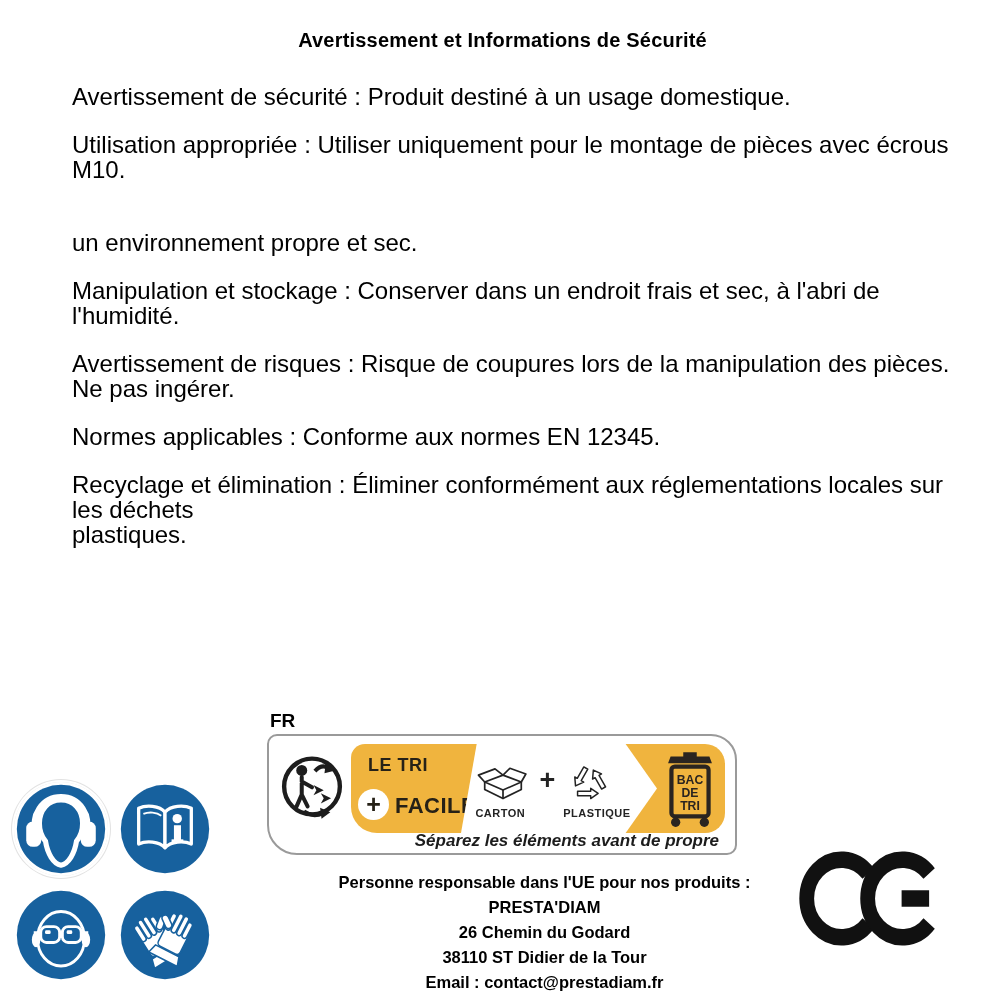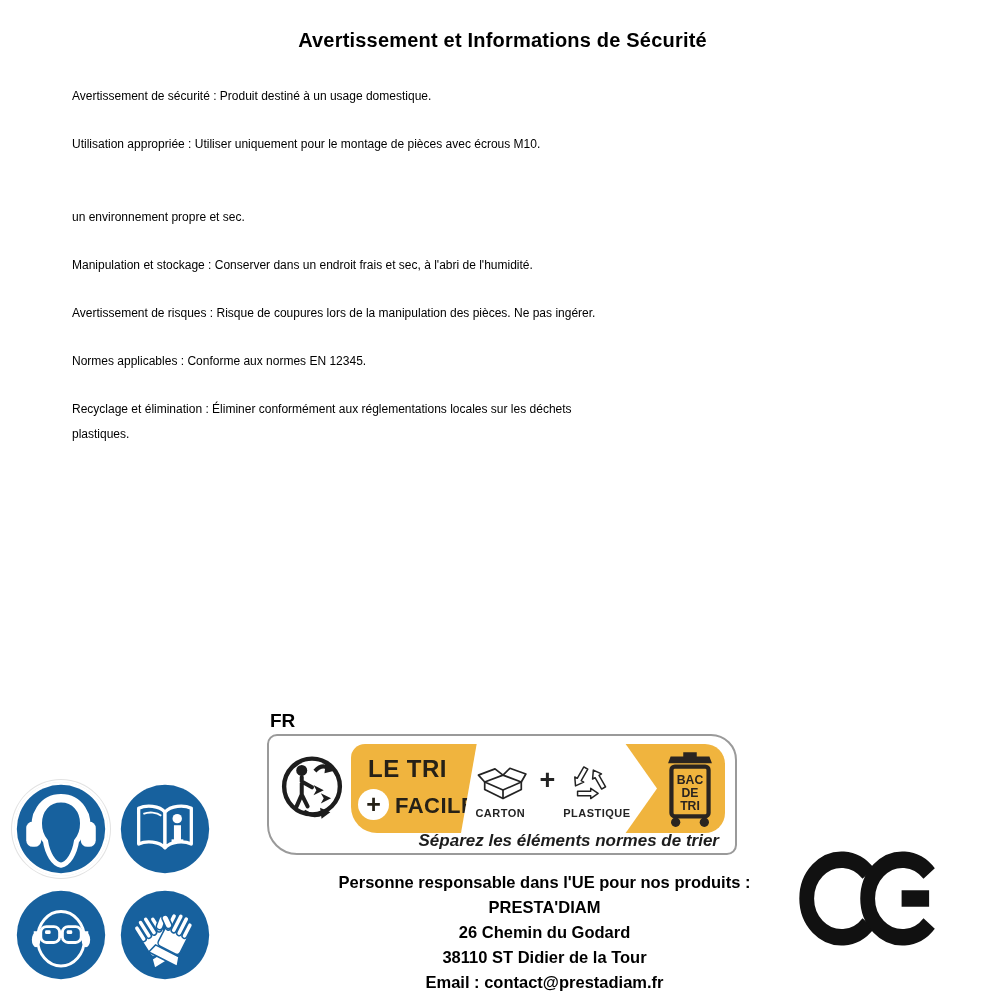--- a/index.html
+++ b/index.html
@@ -3,40 +3,40 @@
 <meta charset="utf-8">
 <style>
   html,body{margin:0;padding:0;}
   body{width:1005px;height:1005px;position:relative;background:#fff;color:#000;
        font-family:"Liberation Sans", sans-serif;overflow:hidden;}
 
   .title{position:absolute;top:29px;left:0;width:100%;text-align:center;
          font-size:20px;font-weight:bold;letter-spacing:.2px;}
 
   .body-text{position:absolute;left:72px;top:84px;width:880px;}
-  .body-text p{margin:0 0 23px 0;font-size:12px;line-height:25px;}
+  .body-text p{margin:0 0 23px 0;font-size:24px;line-height:25px;}
 
   
   .icon-grid{position:absolute;left:14px;top:782px;display:grid;
              grid-template-columns:94px 94px;grid-auto-rows:94px;
              column-gap:10px;row-gap:12px;}
   .picto{width:94px;height:94px;}
   .picto svg{width:94px;height:94px;display:block;}
   .picto.ring{border-radius:50%;box-shadow:0 0 0 2px #fff,0 0 0 3px #e2e2e2;}
 
   
   .fr-code{position:absolute;left:270px;top:710px;font-size:19px;font-weight:bold;}
   .tri-box{position:absolute;left:267px;top:734px;width:470px;height:121px;
            background:#fff;border:2px solid #9a9a9a;box-sizing:border-box;
            border-radius:10px 26px 10px 30px;}
   .triman{position:absolute;left:10px;top:9px;width:66px;height:86px;}
   .triman svg{width:66px;height:86px;display:block;}
   .tri-band{position:absolute;left:82px;top:8px;width:374px;height:89px;
             background:#F0B43E;border-radius:14px 20px 20px 26px;}
-  .letri{position:absolute;left:17px;top:11px;font-size:24px;font-weight:bold;
+  .letri{position:absolute;left:17px;top:11px;font-size:18px;font-weight:bold;
          color:#262117;letter-spacing:.5px;}
   .plus-circle{position:absolute;left:7px;top:45px;width:31px;height:31px;background:#fff;
          border-radius:50%;display:flex;align-items:center;justify-content:center;
          font-size:25px;font-weight:bold;color:#262117;}
   .facile{position:absolute;left:44px;top:49px;font-size:22px;font-weight:bold;
          color:#262117;letter-spacing:.5px;}
   .mat-chevron{position:absolute;left:110px;top:0;width:196px;height:89px;background:#fff;
          clip-path:polygon(8% 0,84% 0,100% 50%,84% 100%,0 100%);
          display:flex;align-items:center;justify-content:center;gap:8px;
          padding:0 26px 0 14px;box-sizing:border-box;}
@@ -189,21 +189,21 @@
         <rect x="10" y="20" width="44" height="59" rx="4" fill="none" stroke="#2a2420" stroke-width="5"></rect>
         <circle cx="15" cy="86" r="5.5" fill="#2a2420"></circle>
         <circle cx="49" cy="86" r="5.5" fill="#2a2420"></circle>
         <text x="32" y="41" text-anchor="middle" font-size="14.5" font-weight="bold" fill="#2a2420" font-family="Liberation Sans, sans-serif">BAC</text>
         <text x="32" y="56" text-anchor="middle" font-size="14.5" font-weight="bold" fill="#2a2420" font-family="Liberation Sans, sans-serif">DE</text>
         <text x="32" y="71" text-anchor="middle" font-size="14.5" font-weight="bold" fill="#2a2420" font-family="Liberation Sans, sans-serif">TRI</text>
       </svg>
     </div>
   </div>
 
-  <div class="tagline">Séparez les éléments normes de trier</div>
+  <div class="tagline">Séparez les éléments avant de propre</div>
 </div>
 
 <div class="responsible">
   <div>Personne responsable dans l'UE pour nos produits :</div>
   <div>PRESTA'DIAM</div>
   <div>26 Chemin du Godard</div>
   <div>38110 ST Didier de la Tour</div>
   <div>Email : contact@prestadiam.fr</div>
 </div>
 

